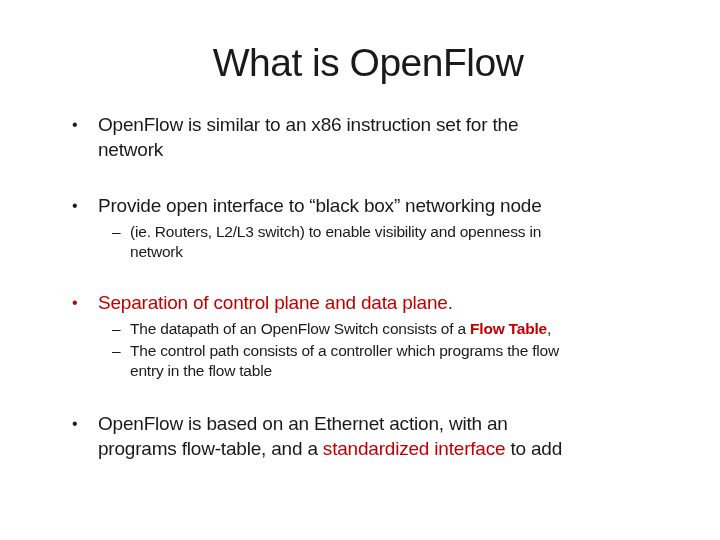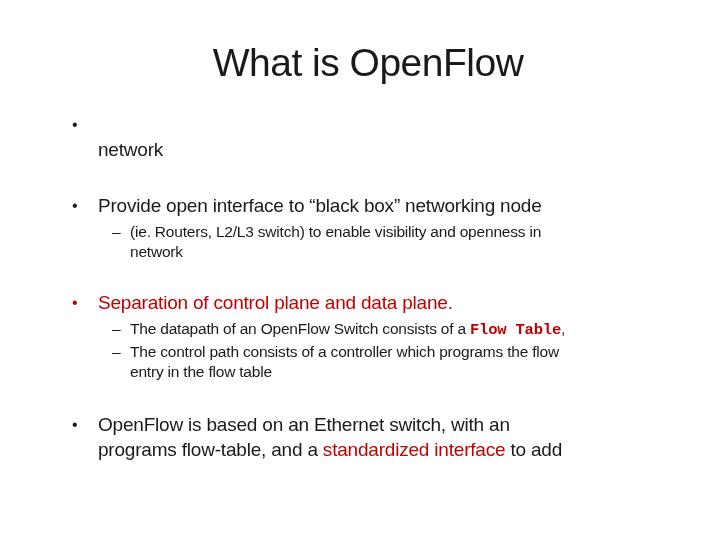--- a/index.html
+++ b/index.html
@@ -53,34 +53,34 @@
   .srow > .marker {
     flex: none;
     width: 18px;
   }
   .text { flex: 1; }
   .mt-b2 { margin-top: 31px; }
   .mt-b3 { margin-top: 28px; }
   .mt-b4 { margin-top: 30px; }
   .mt-s2 { margin-top: 2px; }
   .red  { color: var(--red, #c00000); }
-  .bold { font-weight: 700; font-family: Liberation Mono, monospace; }
+  .bold { font-weight: 700; }
 </style>
 </head>
 <body>
 
 <div class="slide">
 
   <h1 class="title">What is OpenFlow</h1>
 
   <div class="content">
 
     <div class="row">
       <span class="marker">•</span>
-      <span class="text"><br><span>network</span></span>
+      <span class="text"><span>OpenFlow is similar to an x86 instruction set for the</span><br><span>network</span></span>
     </div>
 
     <div class="row mt-b2">
       <span class="marker">•</span>
       <span class="text"><span>Provide open interface to “black box” networking node</span></span>
     </div>
     <div class="srow">
       <span class="marker">–</span>
       <span class="text"><span>(ie. Routers, L2/L3 switch) to enable visibility and openness in</span><br><span>network</span></span>
     </div>
@@ -93,17 +93,17 @@
       <span class="marker">–</span>
       <span class="text"><span>The datapath of an OpenFlow Switch consists of a </span><span class="red bold">Flow Table</span><span>,</span><br></span>
     </div>
     <div class="srow mt-s2">
       <span class="marker">–</span>
       <span class="text"><span>The control path consists of a controller which programs the flow</span><br><span>entry in the flow table</span></span>
     </div>
 
     <div class="row mt-b4">
       <span class="marker">•</span>
-      <span class="text"><span>OpenFlow is based on an Ethernet switch, with an</span><br><span>programs flow-table, and a </span><span class="red">standardized interface</span><span> to add</span><br></span>
+      <span class="text"><span>OpenFlow is based on an Ethernet action, with an</span><br><span>programs flow-table, and a </span><span class="red">standardized interface</span><span> to add</span><br></span>
     </div>
 
   </div>
 </div>
 
 </body></html>

